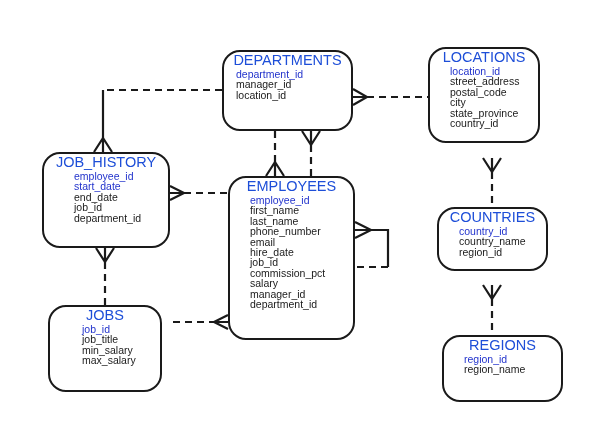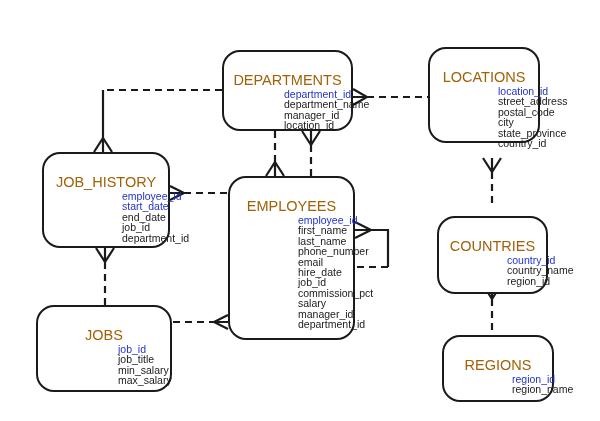--- a/index.html
+++ b/index.html
@@ -7,24 +7,24 @@
     width:600px;height:421px;background:#ffffff;position:relative;overflow:hidden;
     font-family:"Liberation Sans","DejaVu Sans",sans-serif;
   }
   .canvas{position:absolute;left:0;top:0;width:600px;height:421px;}
   svg.connectors{position:absolute;left:0;top:0;width:600px;height:421px;}
   .entity{
     position:absolute;background:#ffffff;border:2.5px solid #1a1a1a;border-radius:18px;
     box-sizing:border-box;color:#1a1a1a;
   }
   .entity .title{
-    font-size:14.5px;line-height:16px;padding-top:20px;text-align:center;
-    color:#a16207;letter-spacing:0px;white-space:nowrap;
+    font-size:14.5px;line-height:16px;padding-top:0;text-align:center;
+    color:#1d4ed8;letter-spacing:0px;white-space:nowrap;
   }
-  .entity .fields{padding-left:20px;padding-top:1px;margin-left:48px;}
+  .entity .fields{padding-left:20px;padding-top:1px;}
   .entity .field{font-size:10.5px;line-height:10.4px;white-space:nowrap;color:#1a1a1a;}
   .entity .field.pk{color:#2233cc;}
   .dept .fields{padding-left:12px;}
   .jh .fields{padding-left:30px;}
   .jobs .fields{padding-left:32px;}
 </style>
 </head>
 <body>
 
 <div class="canvas">
@@ -81,21 +81,20 @@
     <g>
       <path d="M483 285 L492 299 L501 285 M492 285 L492 299"></path>
       <path d="M492 299 L492 335" stroke-dasharray="7 5"></path>
     </g>
   </svg>
 
   <div class="entity dept" style="left:222px;top:50px;width:131px;height:81px">
     <div class="title">DEPARTMENTS</div>
     <div class="fields">
       <div class="field pk">department_id</div>
-      <div class="field">department_name</div>
       <div class="field">manager_id</div>
       <div class="field">location_id</div>
     </div>
   </div>
 
   <div class="entity" style="left:428px;top:47px;width:112px;height:96px">
     <div class="title">LOCATIONS</div>
     <div class="fields">
       <div class="field pk">location_id</div>
       <div class="field">street_address</div>
@@ -127,40 +126,40 @@
       <div class="field">email</div>
       <div class="field">hire_date</div>
       <div class="field">job_id</div>
       <div class="field">commission_pct</div>
       <div class="field">salary</div>
       <div class="field">manager_id</div>
       <div class="field">department_id</div>
     </div>
   </div>
 
-  <div class="entity" style="left:437px;top:216px;width:111px;height:78px">
+  <div class="entity" style="left:437px;top:207px;width:111px;height:64px">
     <div class="title">COUNTRIES</div>
     <div class="fields">
       <div class="field pk">country_id</div>
       <div class="field">country_name</div>
       <div class="field">region_id</div>
     </div>
   </div>
 
-  <div class="entity jobs" style="left:36px;top:305px;width:136px;height:87px">
+  <div class="entity jobs" style="left:48px;top:305px;width:114px;height:87px">
     <div class="title">JOBS</div>
     <div class="fields">
       <div class="field pk">job_id</div>
       <div class="field">job_title</div>
       <div class="field">min_salary</div>
       <div class="field">max_salary</div>
     </div>
   </div>
 
-  <div class="entity" style="left:442px;top:335px;width:112px;height:67px">
+  <div class="entity" style="left:442px;top:335px;width:121px;height:67px">
     <div class="title">REGIONS</div>
     <div class="fields">
       <div class="field pk">region_id</div>
       <div class="field">region_name</div>
     </div>
   </div>
 
 </div>
 
 </body></html>

